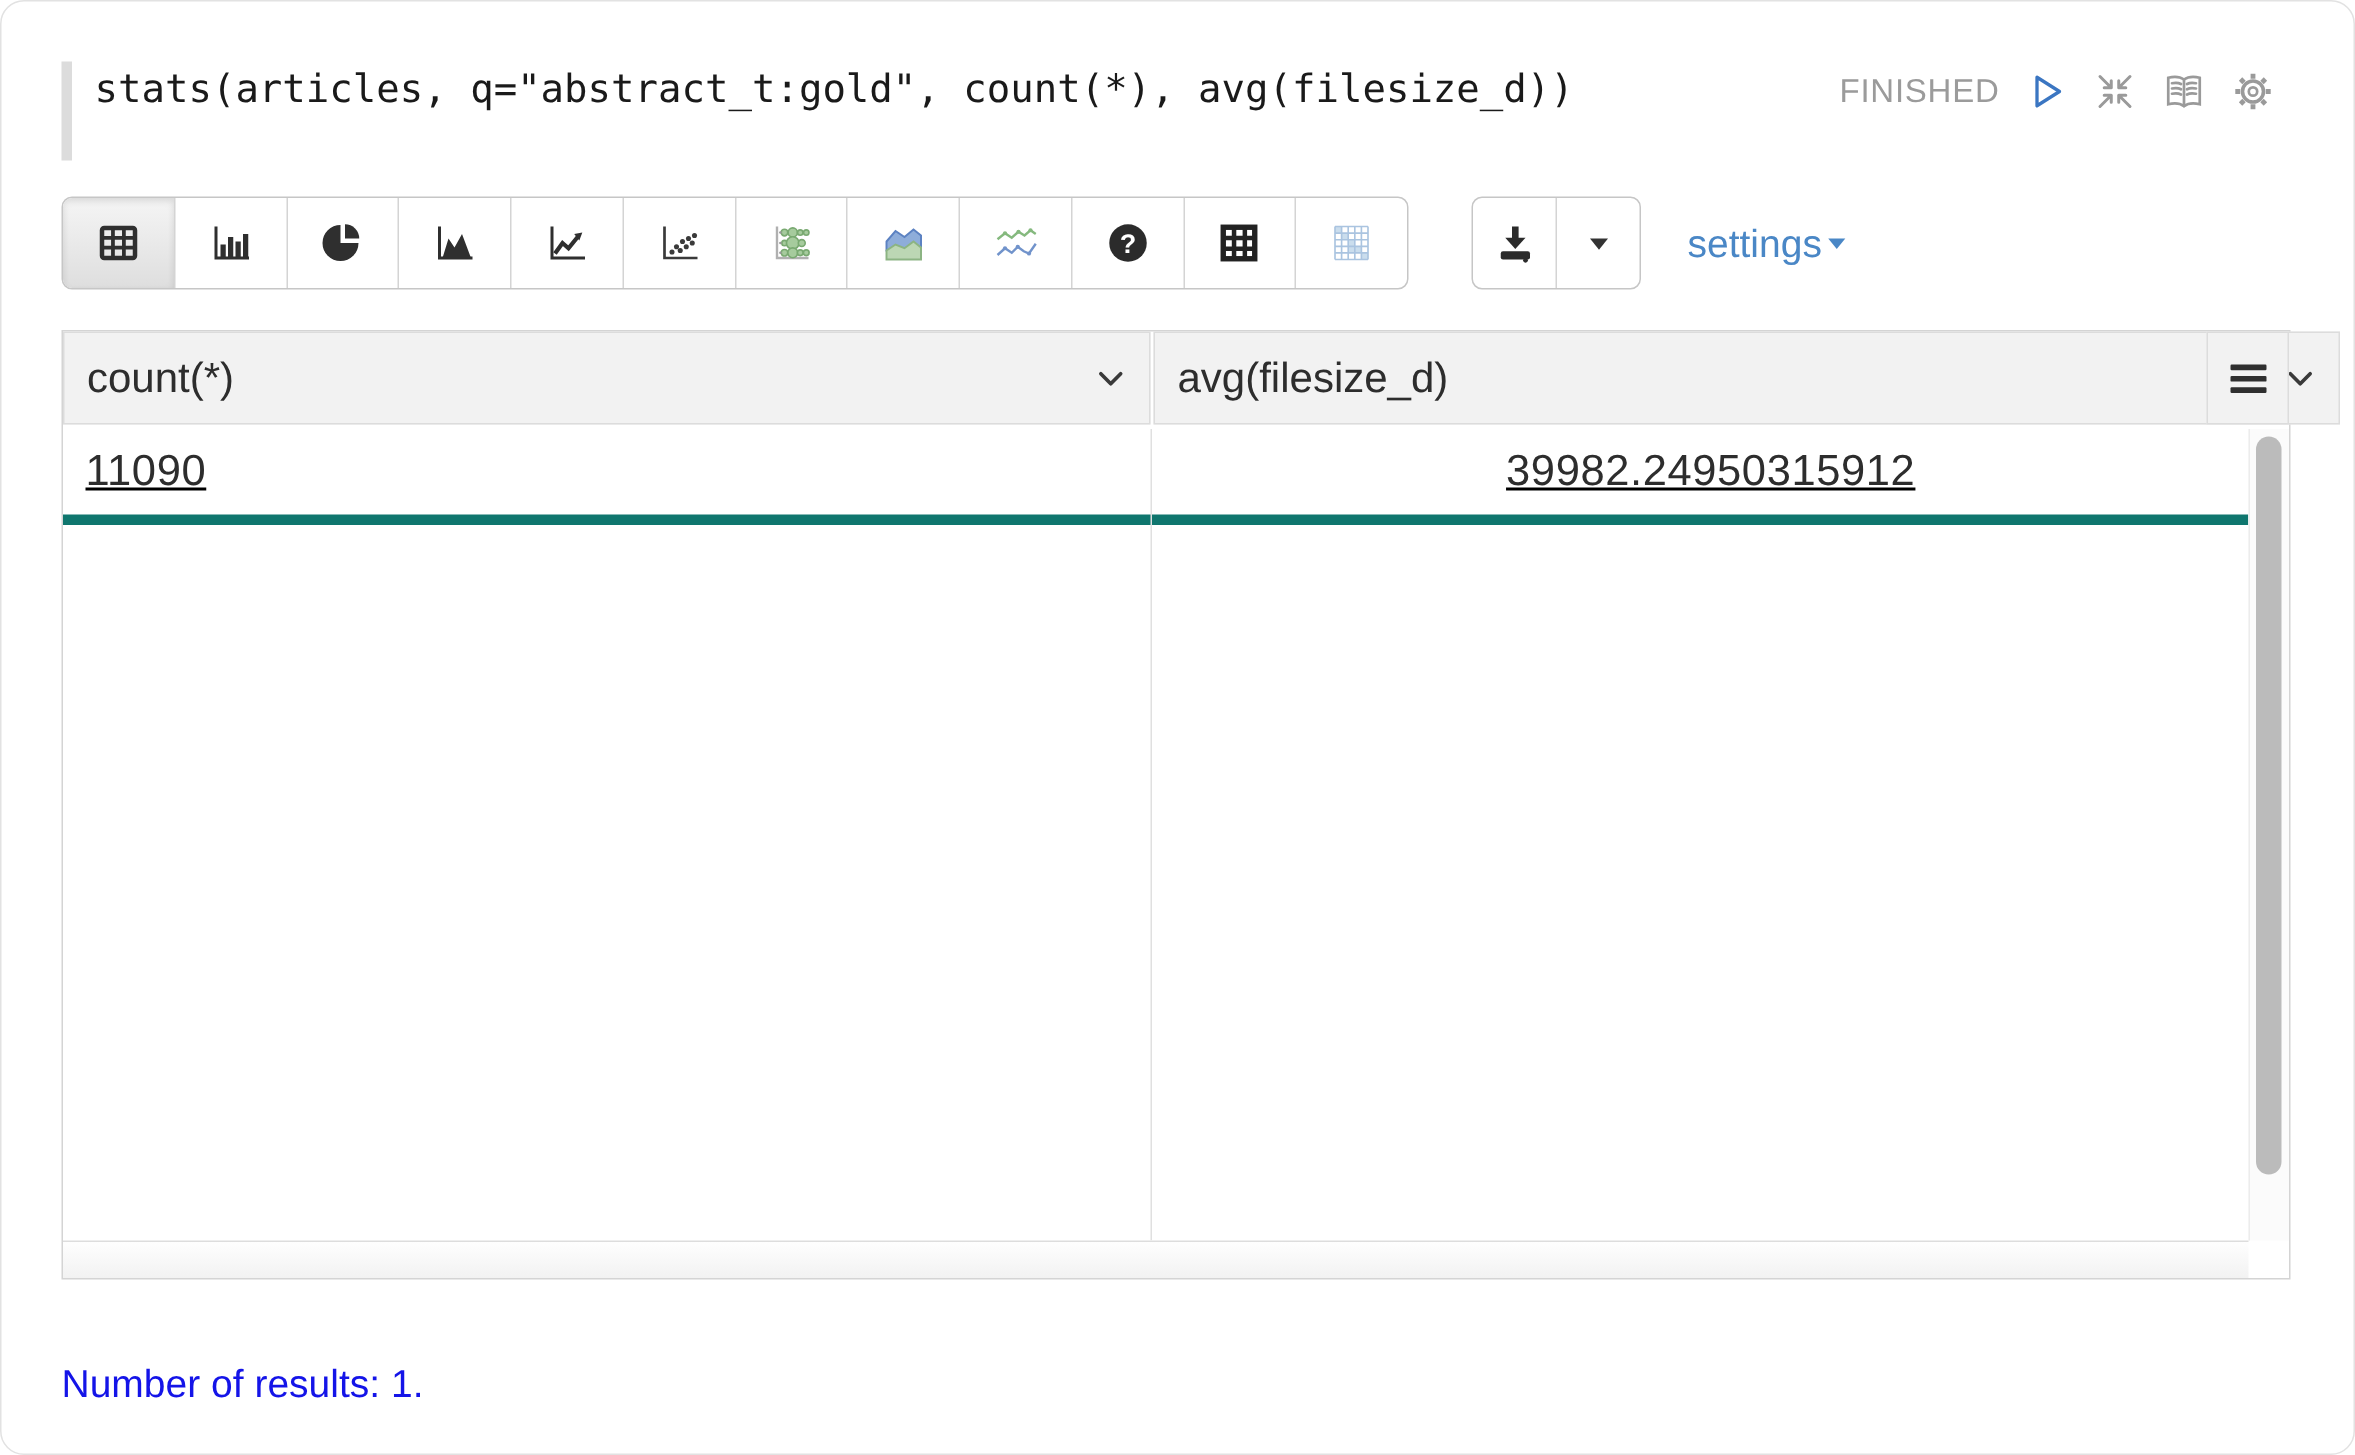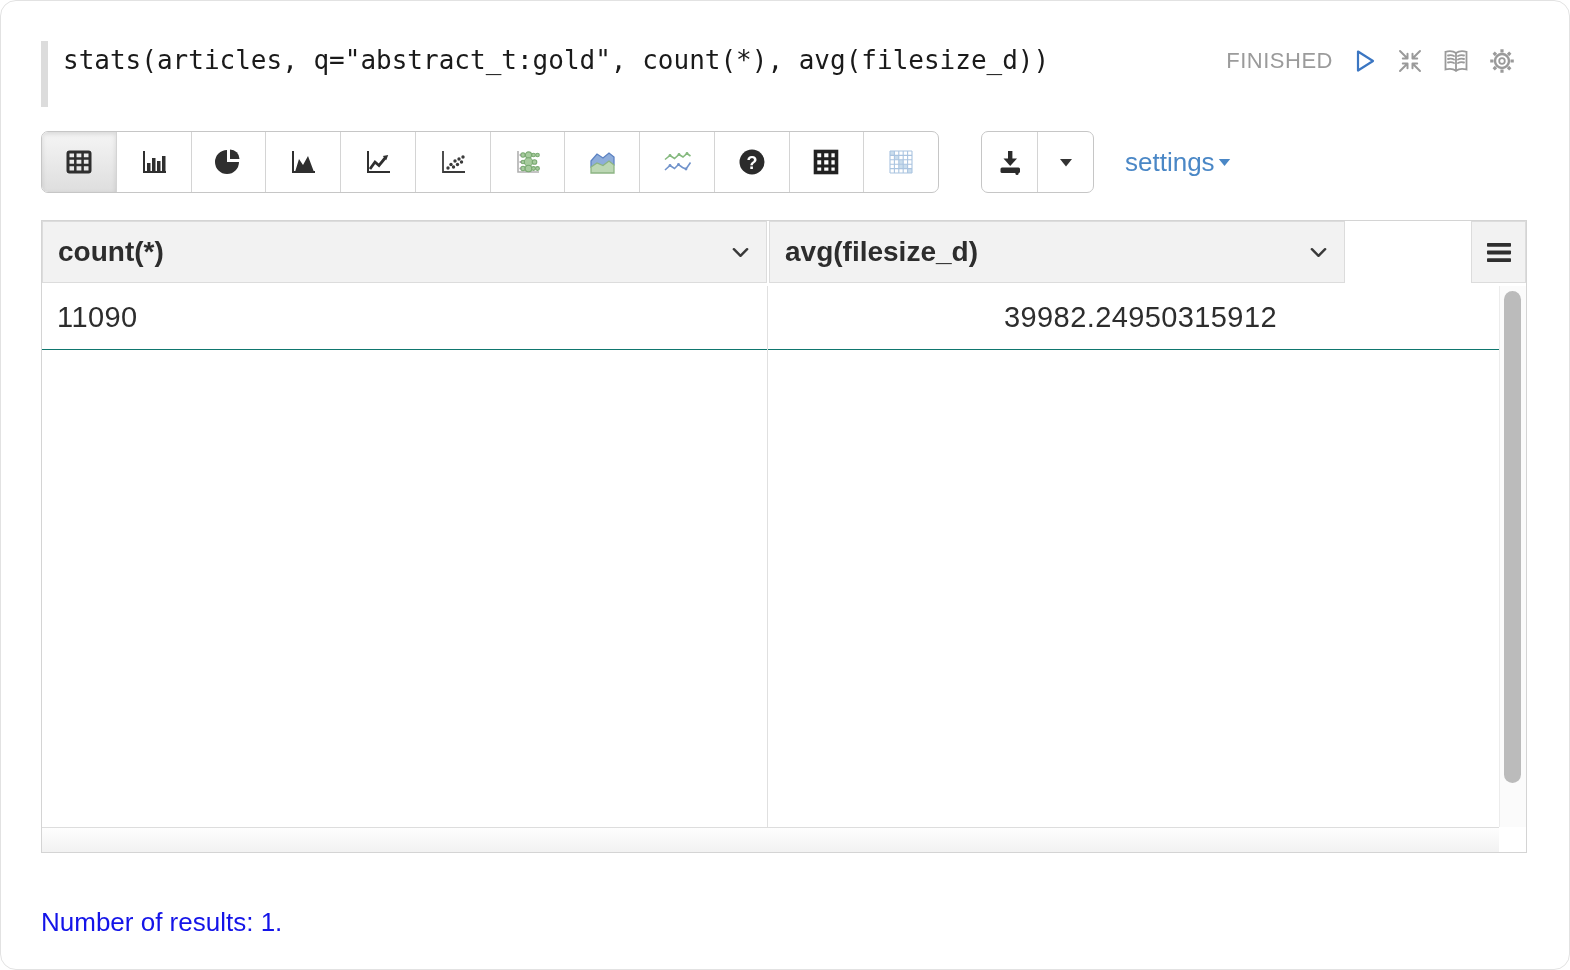--- a/index.html
+++ b/index.html
@@ -44,31 +44,31 @@
     position:absolute; left:1124px; top:130px; height:62px;
     display:flex; align-items:center; background:none; border:none; cursor:pointer; padding:0;
     font-family:"Liberation Sans", sans-serif; font-size:26px; color:#4a87c6;
   }
 
   
   .grid { position:absolute; left:40px; top:219px; width:1486px; height:633px; border:1px solid #d4d4d4; background:#fff; }
   .hcell {
     position:absolute; top:0; height:62px; background:#f2f2f2; border:1px solid #dcdcdc;
     display:flex; align-items:center; justify-content:space-between;
-    padding:0 14px 0 15px; font-size:28px; font-weight:bold; color:#2d2d2d;
+    padding:0 14px 0 15px; font-size:28px; font-weight:normal; color:#2d2d2d;
   }
   .hcell1 { left:0; width:725px; }
-  .hcell2 { left:727px; width:576px; }
+  .hcell2 { left:727px; width:791px; }
   .hmenu {
     position:absolute; top:0; right:0; width:55px; height:62px; background:#f2f2f2; border:1px solid #dcdcdc;
     display:flex; align-items:center; justify-content:center; cursor:pointer;
   }
   .grid-viewport { position:absolute; left:0; right:27px; top:65px; bottom:25px; background:#fff; overflow:hidden; }
   .col-divider { position:absolute; left:725px; top:0; bottom:0; width:1px; background:#e0e0e0; }
-  .data-row { display:flex; height:64px; align-items:center; border-bottom:1px solid #0f766e; }
+  .data-row { display:flex; height:64px; align-items:center; border-bottom:7px solid #0f766e;text-decoration:underline; }
   .dcell { font-size:29px; color:#2d2d2d; letter-spacing:0.4px; overflow:hidden; white-space:nowrap; }
   .dcell1 { width:725px; padding-left:15px; }
   .dcell2 { flex:1; padding-left:15px;text-align:center; }
   .vscrollbar { position:absolute; right:0; top:65px; bottom:25px; width:27px; background:#fbfbfb; border-left:1px solid #ececec; }
   .vthumb { position:absolute; left:4px; right:5px; top:5px; height:492px; background:#bbbbbb; border-radius:10px; cursor:grab; }
   .grid-footer { position:absolute; left:0; right:27px; bottom:0; height:25px; background:linear-gradient(#fefefe,#f2f2f2); border-top:1px solid #ddd; }
 
   .results-note { position:absolute; left:40px; top:906px; font-size:26px; color:#1414e8; }
 </style>
 </head>

